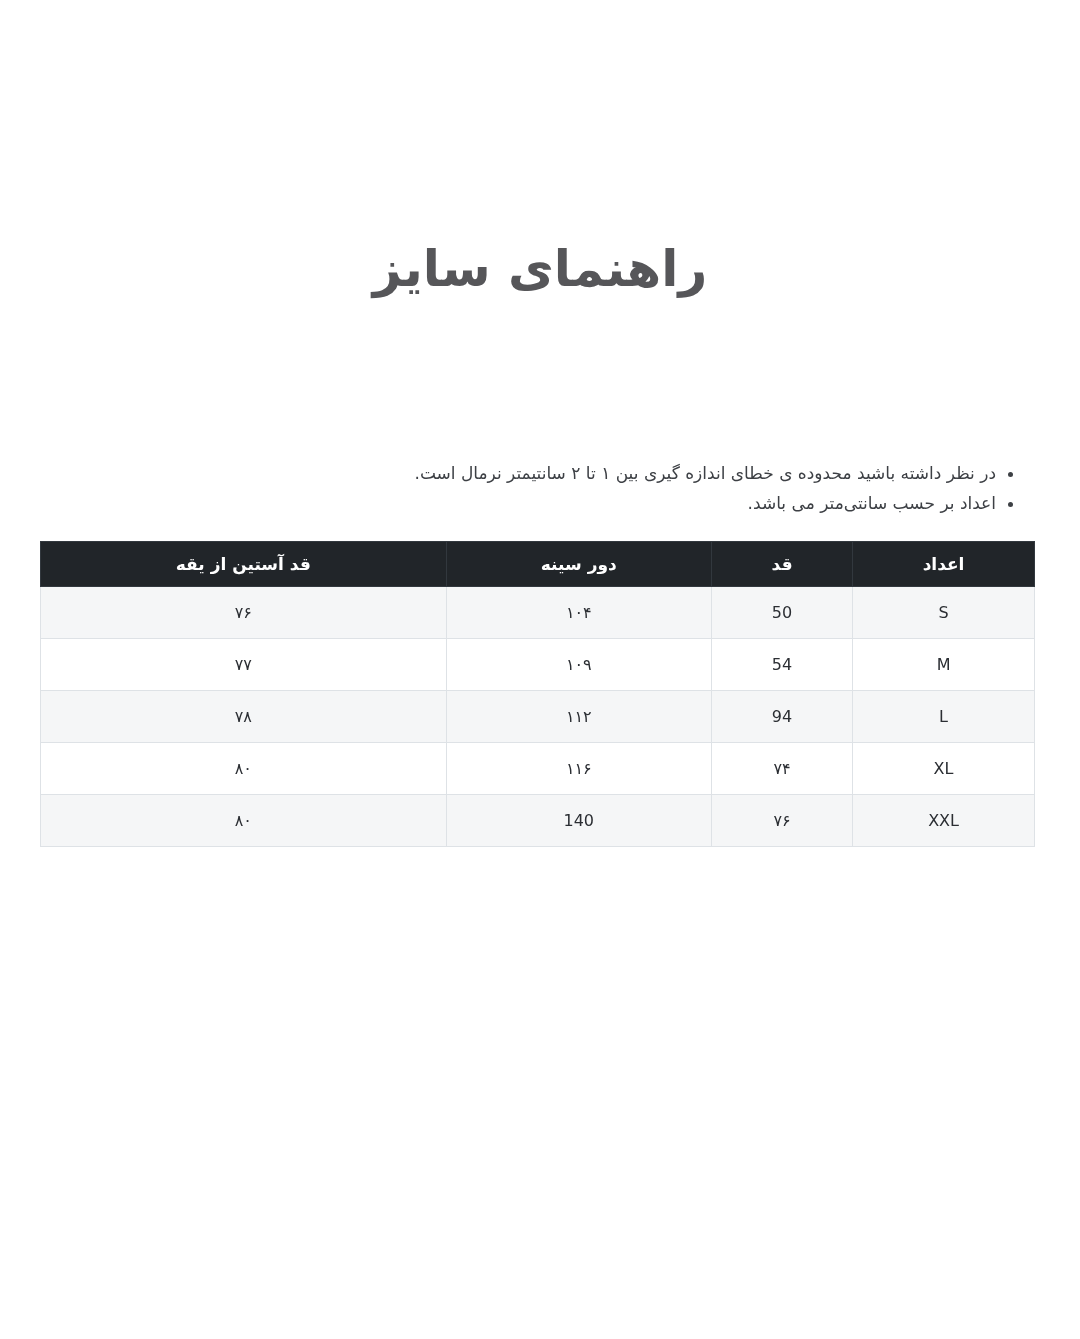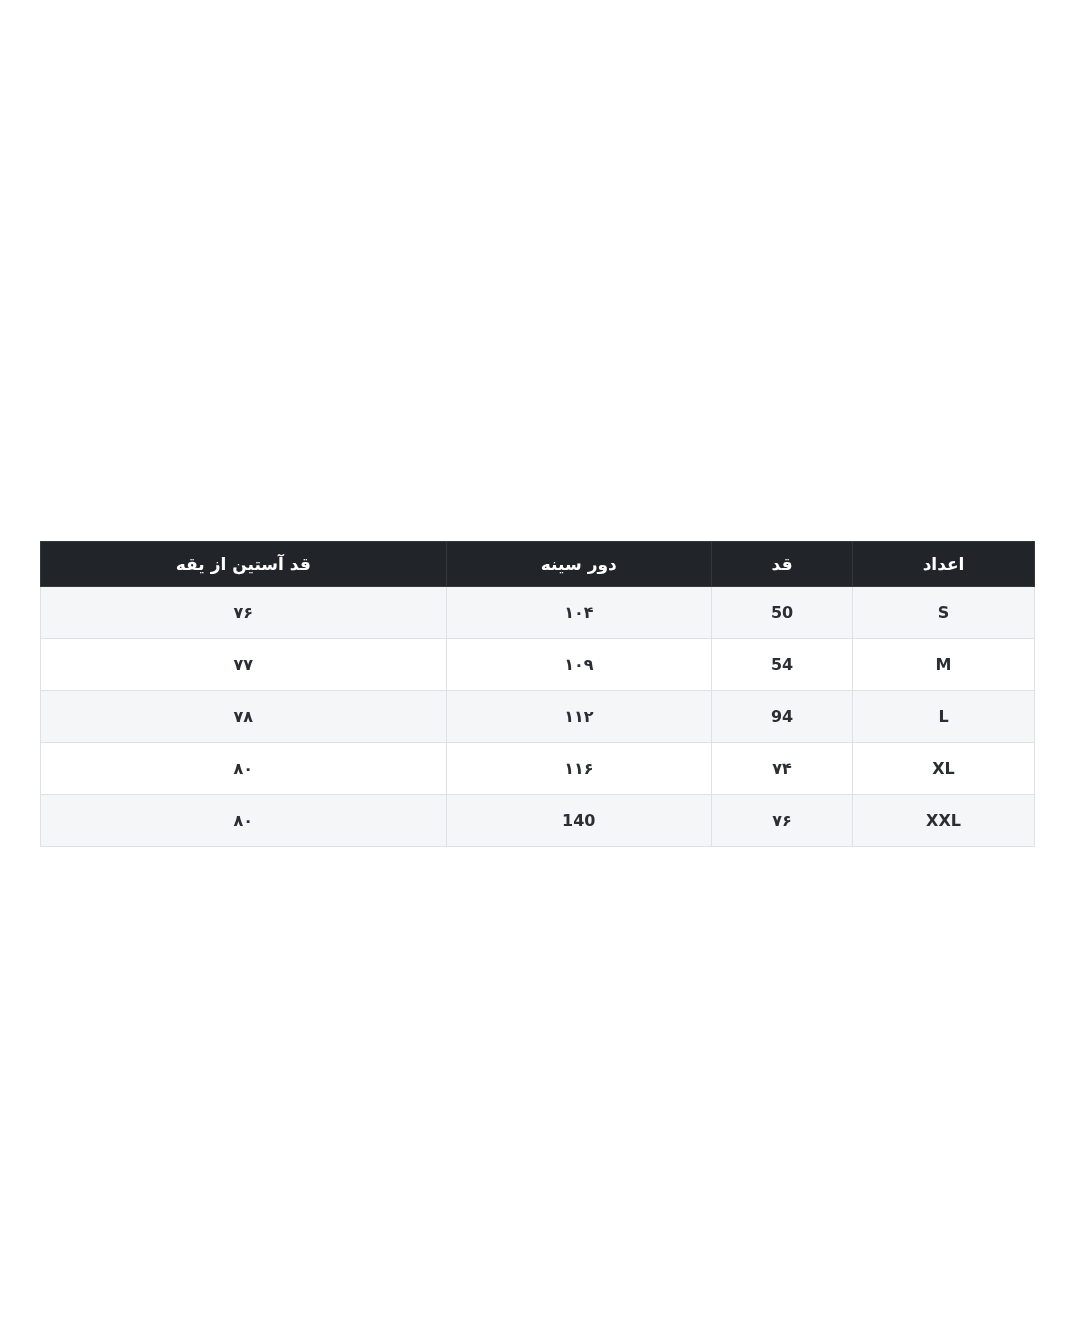--- a/index.html
+++ b/index.html
@@ -66,35 +66,42 @@
     font-weight: bold;
     text-align: center;
     vertical-align: middle;
     border: 1px solid #32383e;
   }
   table.size-table td {
     height: 52px;
     text-align: center;
     vertical-align: middle;
     font-size: 16px;
-    font-weight: bold;
+    font-weight: normal;
     color: #2b2e33;
     border: 1px solid #dee2e6;
     background: #ffffff;
   }
   table.size-table tbody tr.striped td {
     background: #f5f6f7;
   }
 </style>
 </head>
 <body>
 
 <div class="page">
 
+  <h1 class="page-title">راهنمای سایز</h1>
 
+  <div class="notes">
+    <ul>
+      <li>در نظر داشته باشید محدوده ی خطای اندازه گیری بین ۱ تا ۲ سانتیمتر نرمال است.</li>
+      <li>اعداد بر حسب سانتی‌متر می باشد.</li>
+    </ul>
+  </div>
 
   <div class="size-table-wrap">
     <table class="size-table">
       <colgroup>
         <col style="width:18.3%">
         <col style="width:14.2%">
         <col style="width:26.7%">
         <col style="width:40.8%">
       </colgroup>
       <thead>

